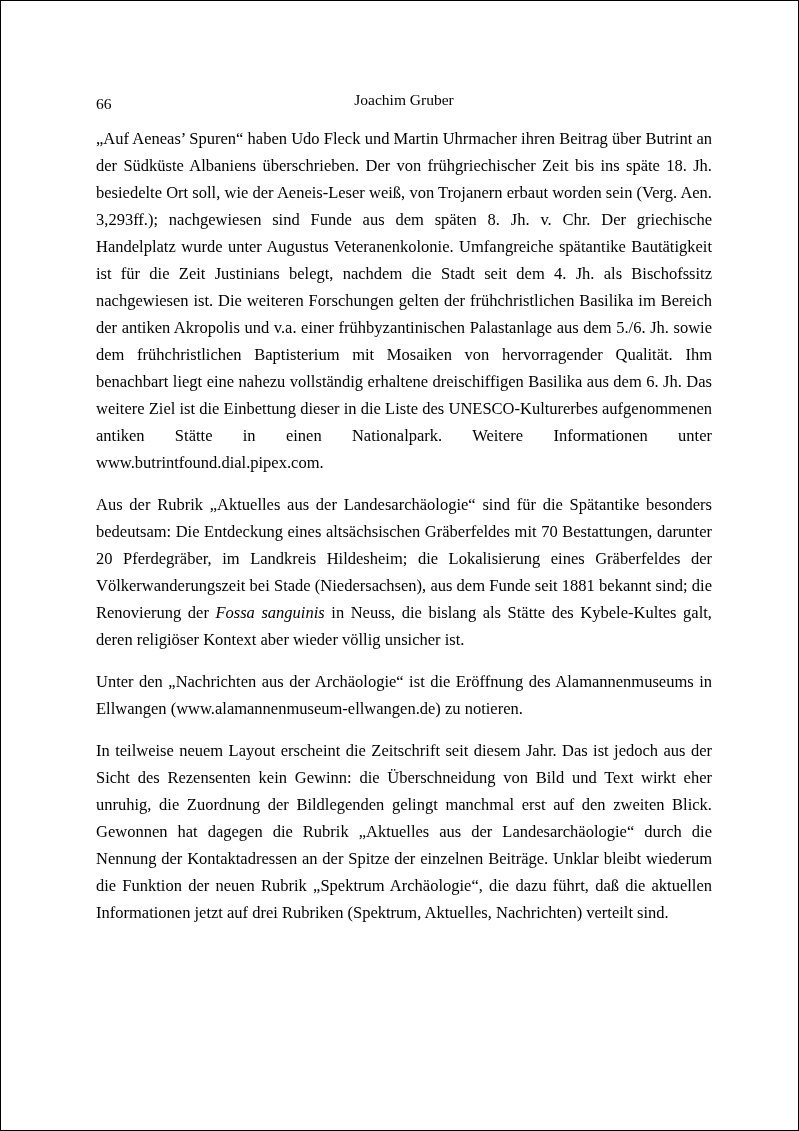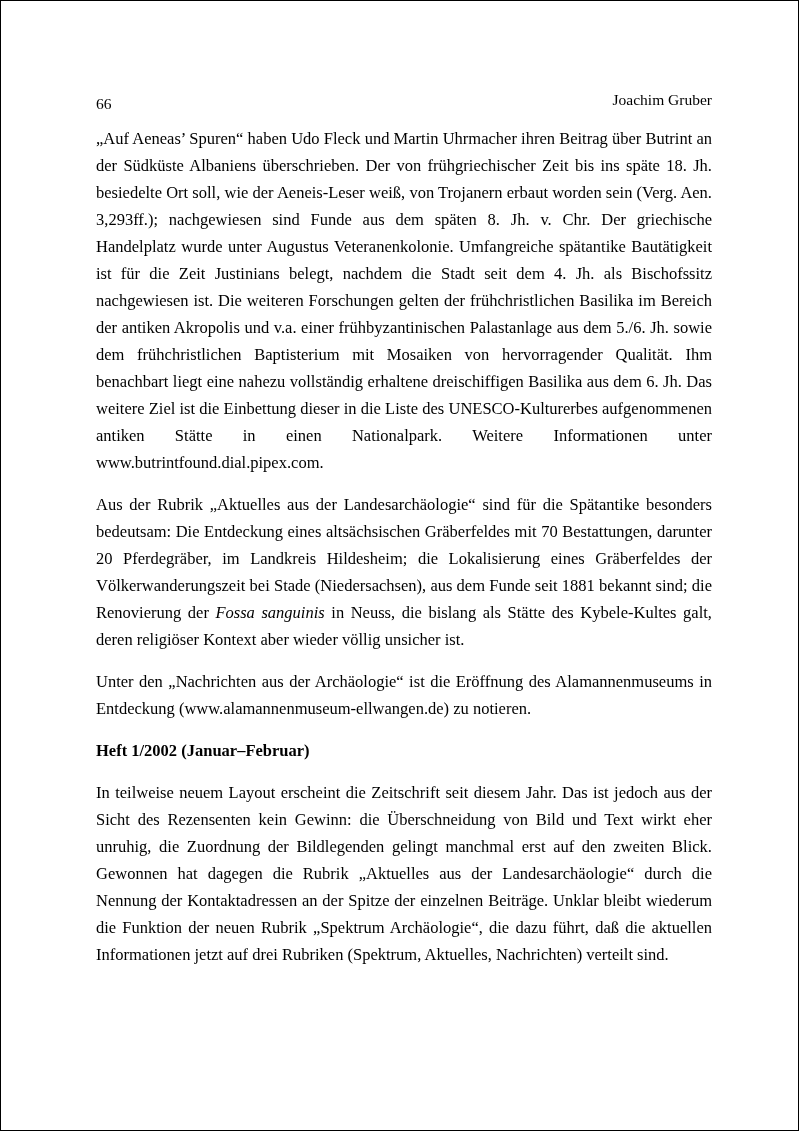--- a/index.html
+++ b/index.html
@@ -31,21 +31,21 @@
     font-size: 15.5px;
     line-height: 22px;
   }
   .page-number {
     position: absolute;
     left: 0;
     top: 4px;
   }
   .running-header {
     display: block;
-    text-align: right;
+    text-align: center;
   }
   .bodytext p {
     margin: 0 0 15px 0;
     font-size: 16.5px;
     line-height: 27px;
     text-align: justify;
     text-justify: inter-word;
   }
   .bodytext p.last {
     margin-bottom: 4px;
@@ -71,21 +71,20 @@
       <span class="page-number">66</span>
       <span class="running-header">Joachim Gruber</span>
     </div>
 
     <div class="bodytext">
 
       <p>„Auf Aeneas’ Spuren“ haben Udo Fleck und Martin Uhrmacher ihren Beitrag über Butrint an der Südküste Albaniens überschrieben. Der von frühgriechischer Zeit bis ins späte 18. Jh. besiedelte Ort soll, wie der Aeneis-Leser weiß, von Trojanern erbaut worden sein (Verg. Aen. 3,293ff.); nachgewiesen sind Funde aus dem späten 8. Jh. v. Chr. Der griechische Handelplatz wurde unter Augustus Veteranenkolonie. Umfangreiche spätantike Bautätigkeit ist für die Zeit Justinians belegt, nachdem die Stadt seit dem 4. Jh. als Bischofssitz nachgewiesen ist. Die weiteren Forschungen gelten der frühchristlichen Basilika im Bereich der antiken Akropolis und v.a. einer frühbyzantinischen Palastanlage aus dem 5./6. Jh. sowie dem frühchristlichen Baptisterium mit Mosaiken von hervorragender Qualität. Ihm benachbart liegt eine nahezu vollständig erhaltene dreischiffigen Basilika aus dem 6. Jh. Das weitere Ziel ist die Einbettung dieser in die Liste des UNESCO-Kulturerbes aufgenommenen antiken Stätte in einen Nationalpark. Weitere Informationen unter www.butrintfound.dial.pipex.com.</p>
 
       <p><span>Aus der Rubrik „Aktuelles aus der Landesarchäologie“ sind für die Spätantike besonders bedeutsam: Die Entdeckung eines altsächsischen Gräberfeldes mit 70 Bestattungen, darunter 20 Pferdegräber, im Landkreis Hildesheim; die Lokalisierung eines Gräberfeldes der Völkerwanderungszeit bei Stade (Niedersachsen), aus dem Funde seit 1881 bekannt sind; die Renovierung der </span><em>Fossa sanguinis</em><span> in Neuss, die bislang als Stätte des Kybele-Kultes galt, deren religiöser Kontext aber wieder völlig unsicher ist.</span></p>
 
-      <p>Unter den „Nachrichten aus der Archäologie“ ist die Eröffnung des Alamannenmuseums in Entdeckung (www.alamannenmuseum-ellwangen.de) zu notieren.</p>
+      <p>Unter den „Nachrichten aus der Archäologie“ ist die Eröffnung des Alamannenmuseums in Ellwangen (www.alamannenmuseum-ellwangen.de) zu notieren.</p>
 
-      <p class="section-heading">Heft 1/2002 (Januar–Februar)</p>
 
       <p class="last">In teilweise neuem Layout erscheint die Zeitschrift seit diesem Jahr. Das ist jedoch aus der Sicht des Rezensenten kein Gewinn: die Überschneidung von Bild und Text wirkt eher unruhig, die Zuordnung der Bildlegenden gelingt manchmal erst auf den zweiten Blick. Gewonnen hat dagegen die Rubrik „Aktuelles aus der Landesarchäologie“ durch die Nennung der Kontaktadressen an der Spitze der einzelnen Beiträge. Unklar bleibt wiederum die Funktion der neuen Rubrik „Spektrum Archäologie“, die dazu führt, daß die aktuellen Informationen jetzt auf drei Rubriken (Spektrum, Aktuelles, Nachrichten) verteilt sind.</p>
 
     </div>
   </div>
 </div>
 
 </body></html>

